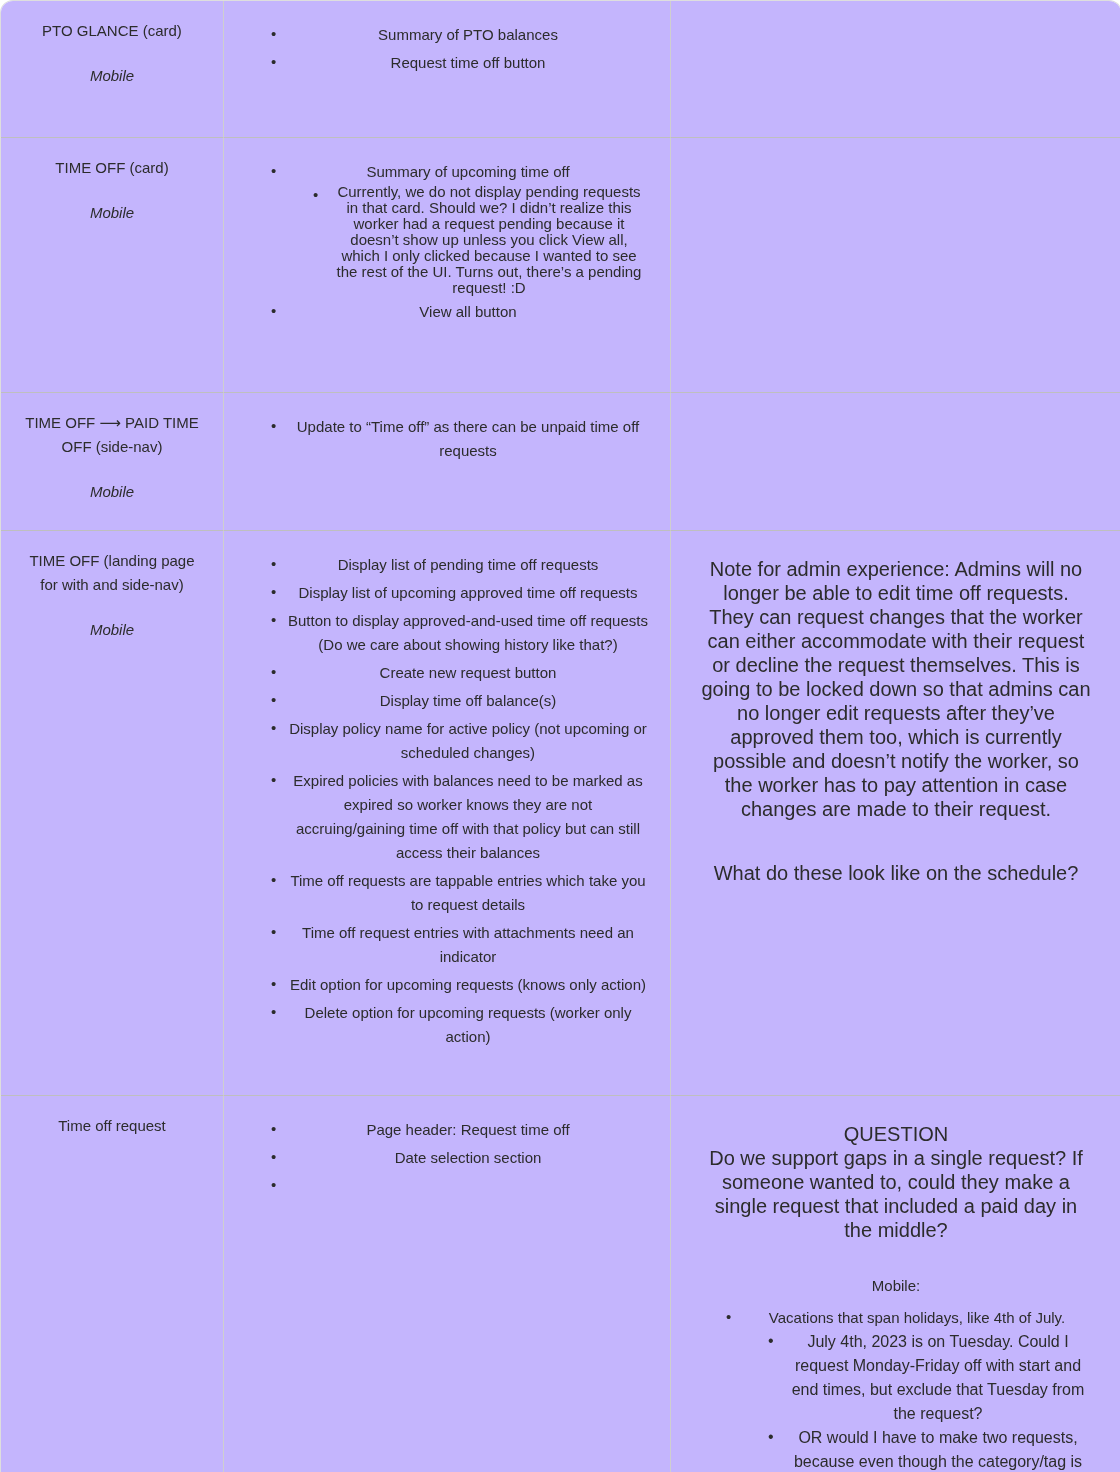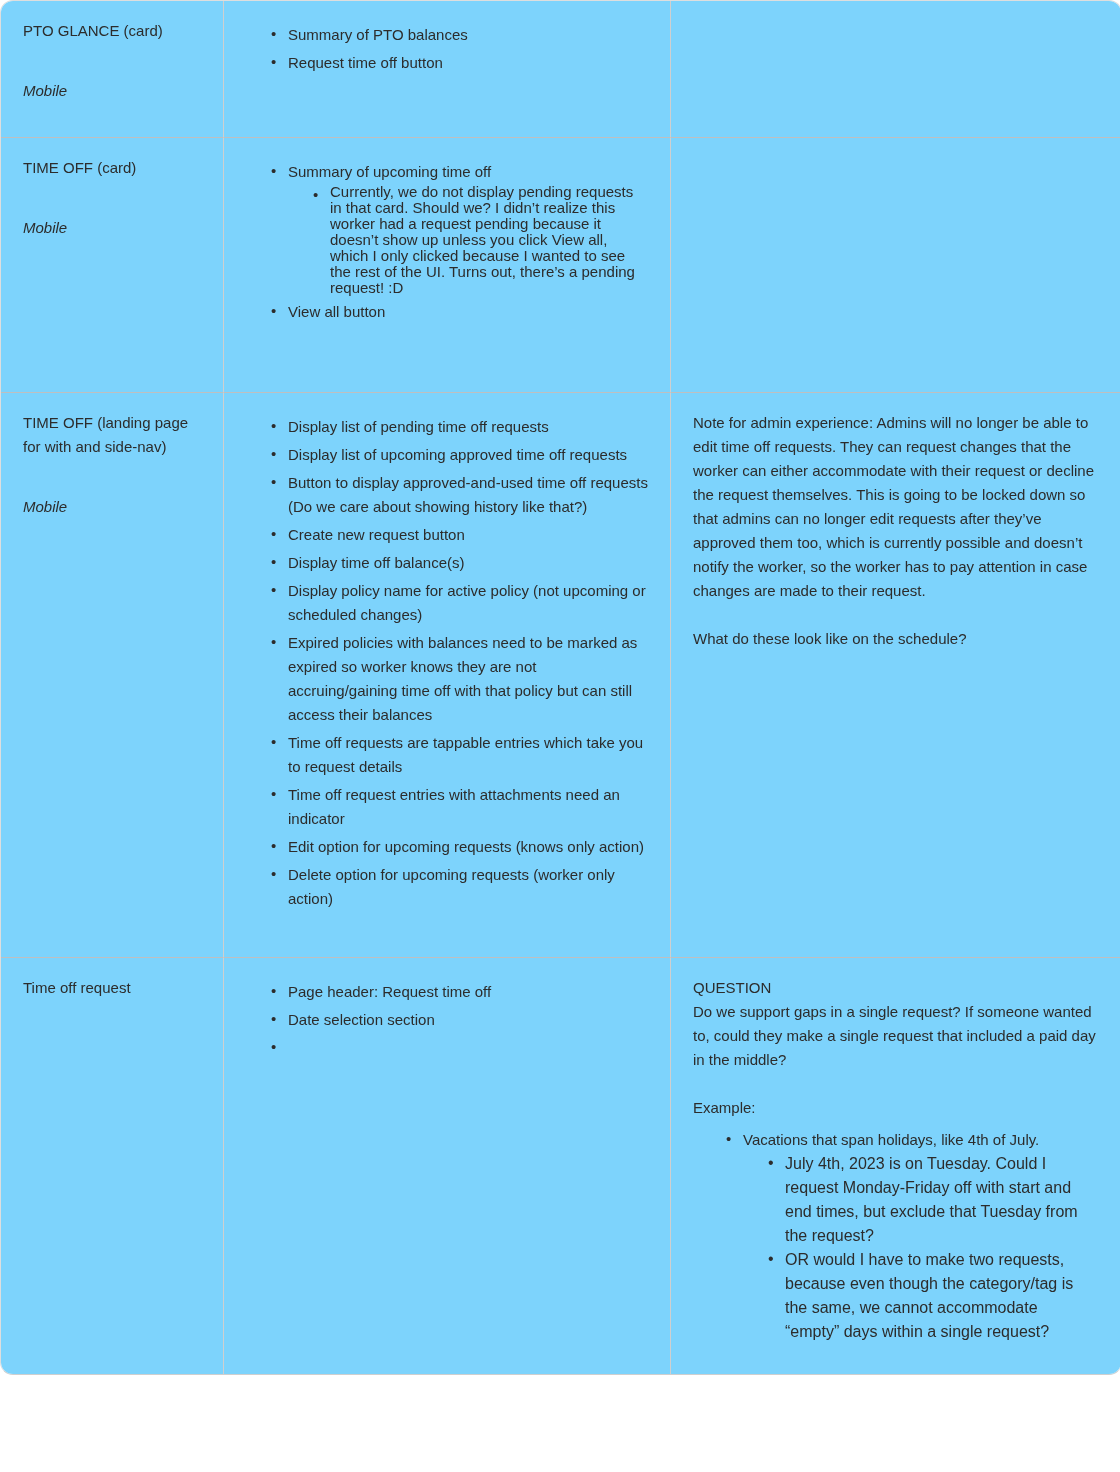--- a/index.html
+++ b/index.html
@@ -34,21 +34,22 @@
     background: #ffffff;
   }
 
   table.spec-table td {
     border-right: 1px solid #cfcfcf;
     border-bottom: 1px solid #bfbfbf;
     vertical-align: top;
     padding: 18px 22px 22px 22px;
     font-size: 15px;
     line-height: 24px;
-    background: #7dd3fc;
+    background: #c4b5fd;
+    text-align: center;
   }
   table.spec-table td:last-child { border-right: none; }
   table.spec-table tr:last-child td { border-bottom: none; }
 
   col.c1 { width: 223px; }
   col.c2 { width: 447px; }
   col.c3 { width: 450px; }
 
   
   .cell-title {
@@ -56,21 +57,21 @@
     line-height: 24px;
     color: #2c2c2c;
     margin: 0;
     padding-left: 0px;
   }
   .cell-sub {
     font-style: italic;
     font-size: 15px;
     line-height: 24px;
     color: #2c2c2c;
-    margin: 36px 0 0 0;
+    margin: 21px 0 0 0;
   }
 
   
   ul.lvl1 {
     margin: 0;
     padding: 0 0 0 24px;
     list-style: none;
   }
   ul.lvl1 > li {
     position: relative;
@@ -105,23 +106,23 @@
     left: 1px;
     top: -1px;
     font-size: 15px;
     line-height: 24px;
     color: #2c2c2c;
   }
   li.empty-bullet { min-height: 24px; }
 
   
   .note-block {
-    font-size: 15px;
-    line-height: 24px;
-    margin: 0;
+    font-size: 20px;
+    line-height: 24px;
+    margin: 8px;
     white-space: pre-wrap;
   }
   .note-gap { height: 24px; }
 
   .note-plain { font-size: 15px; line-height: 24px; margin: 0; }
 
   ul.note-list {
     margin: 8px;
     padding: 0 0 0 24px;
     list-style: none;
@@ -202,20 +203,32 @@
               <ul class="lvl2">
                 <li><span>Currently, we do not display pending requests in that card. Should we? I didn’t realize this worker had a request pending because it doesn’t show up unless you click View all, which I only clicked because I wanted to see the rest of the UI. Turns out, there’s a pending request! :D</span></li>
               </ul>
             </li>
             <li><span>View all button</span></li>
           </ul>
         </td>
         <td></td>
       </tr>
 
+      <tr class="r3">
+        <td>
+          <p class="cell-title">TIME OFF ⟶ PAID TIME OFF (side-nav)</p>
+          <p class="cell-sub">Mobile</p>
+        </td>
+        <td>
+          <ul class="lvl1">
+            <li><span>Update to “Time off” as there can be unpaid time off requests</span></li>
+          </ul>
+        </td>
+        <td></td>
+      </tr>
 
       <tr class="r4">
         <td>
           <p class="cell-title">TIME OFF (landing page for with and side-nav)</p>
           <p class="cell-sub">Mobile</p>
         </td>
         <td>
           <ul class="lvl1">
             <li><span>Display list of pending time off requests</span></li>
             <li><span>Display list of upcoming approved time off requests</span></li>
@@ -245,21 +258,21 @@
           <ul class="lvl1">
             <li><span>Page header: Request time off</span></li>
             <li><span>Date selection section</span></li>
             <li class="empty-bullet"><span></span></li>
           </ul>
         </td>
         <td>
           <p class="note-block">QUESTION
 Do we support gaps in a single request? If someone wanted to, could they make a single request that included a paid day in the middle?</p>
           <div class="note-gap"></div>
-          <p class="note-plain">Example:</p>
+          <p class="note-plain">Mobile:</p>
           <ul class="note-list">
             <li>
               <span>Vacations that span holidays, like 4th of July.</span>
               <ul class="note-list-2">
                 <li><span>July 4th, 2023 is on Tuesday. Could I request Monday-Friday off with start and end times, but exclude that Tuesday from the request?</span></li>
                 <li><span>OR would I have to make two requests, because even though the category/tag is the same, we cannot accommodate “empty” days within a single request?</span></li>
               </ul>
             </li>
           </ul>
         </td>

